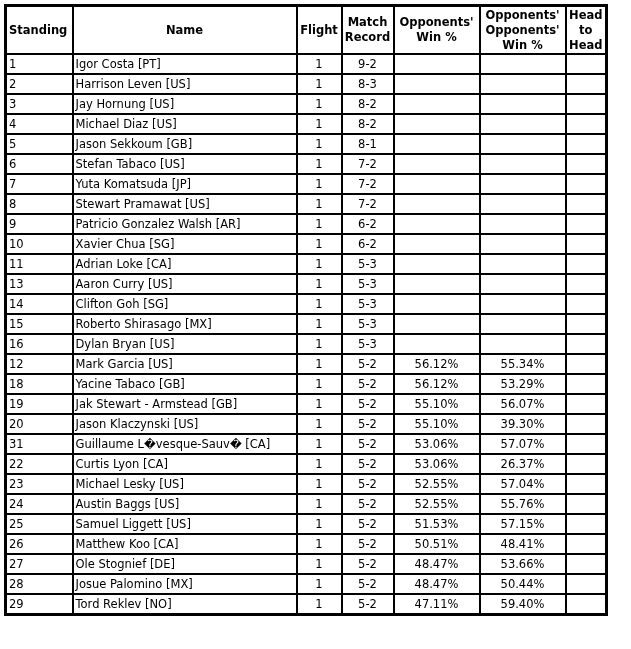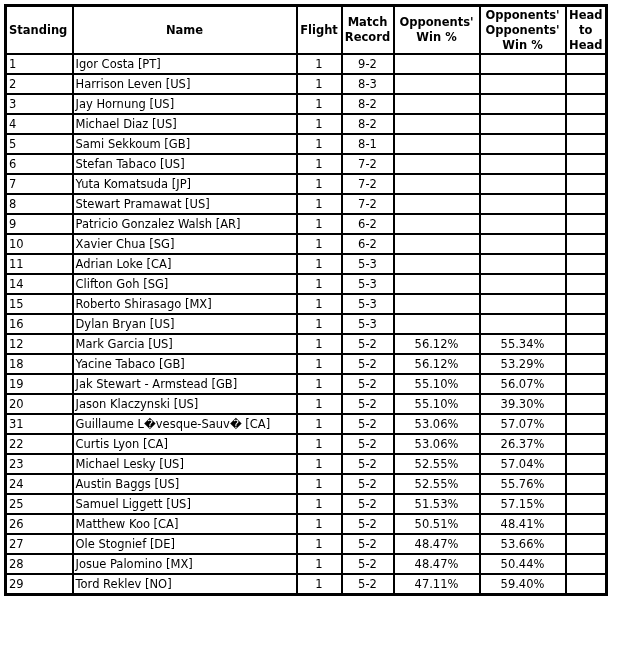--- a/index.html
+++ b/index.html
@@ -121,21 +121,21 @@
         <td class="c-standing">4</td>
         <td class="c-name">Michael Diaz [US]</td>
         <td class="c-flight">1</td>
         <td class="c-record">8-2</td>
         <td class="c-opp"></td>
         <td class="c-oppopp"></td>
         <td class="c-h2h"></td>
       </tr>
       <tr>
         <td class="c-standing">5</td>
-        <td class="c-name">Sami Sekkoum [GB]</td>
+        <td class="c-name">Jason Sekkoum [GB]</td>
         <td class="c-flight">1</td>
         <td class="c-record">8-1</td>
         <td class="c-opp"></td>
         <td class="c-oppopp"></td>
         <td class="c-h2h"></td>
       </tr>
       <tr>
         <td class="c-standing">6</td>
         <td class="c-name">Stefan Tabaco [US]</td>
         <td class="c-flight">1</td>
@@ -176,20 +176,29 @@
         <td class="c-name">Xavier Chua [SG]</td>
         <td class="c-flight">1</td>
         <td class="c-record">6-2</td>
         <td class="c-opp"></td>
         <td class="c-oppopp"></td>
         <td class="c-h2h"></td>
       </tr>
       <tr>
         <td class="c-standing">11</td>
         <td class="c-name">Adrian Loke [CA]</td>
+        <td class="c-flight">1</td>
+        <td class="c-record">5-3</td>
+        <td class="c-opp"></td>
+        <td class="c-oppopp"></td>
+        <td class="c-h2h"></td>
+      </tr>
+      <tr>
+        <td class="c-standing">13</td>
+        <td class="c-name">Aaron Curry [US]</td>
         <td class="c-flight">1</td>
         <td class="c-record">5-3</td>
         <td class="c-opp"></td>
         <td class="c-oppopp"></td>
         <td class="c-h2h"></td>
       </tr>
       <tr>
         <td class="c-standing">14</td>
         <td class="c-name">Clifton Goh [SG]</td>
         <td class="c-flight">1</td>

